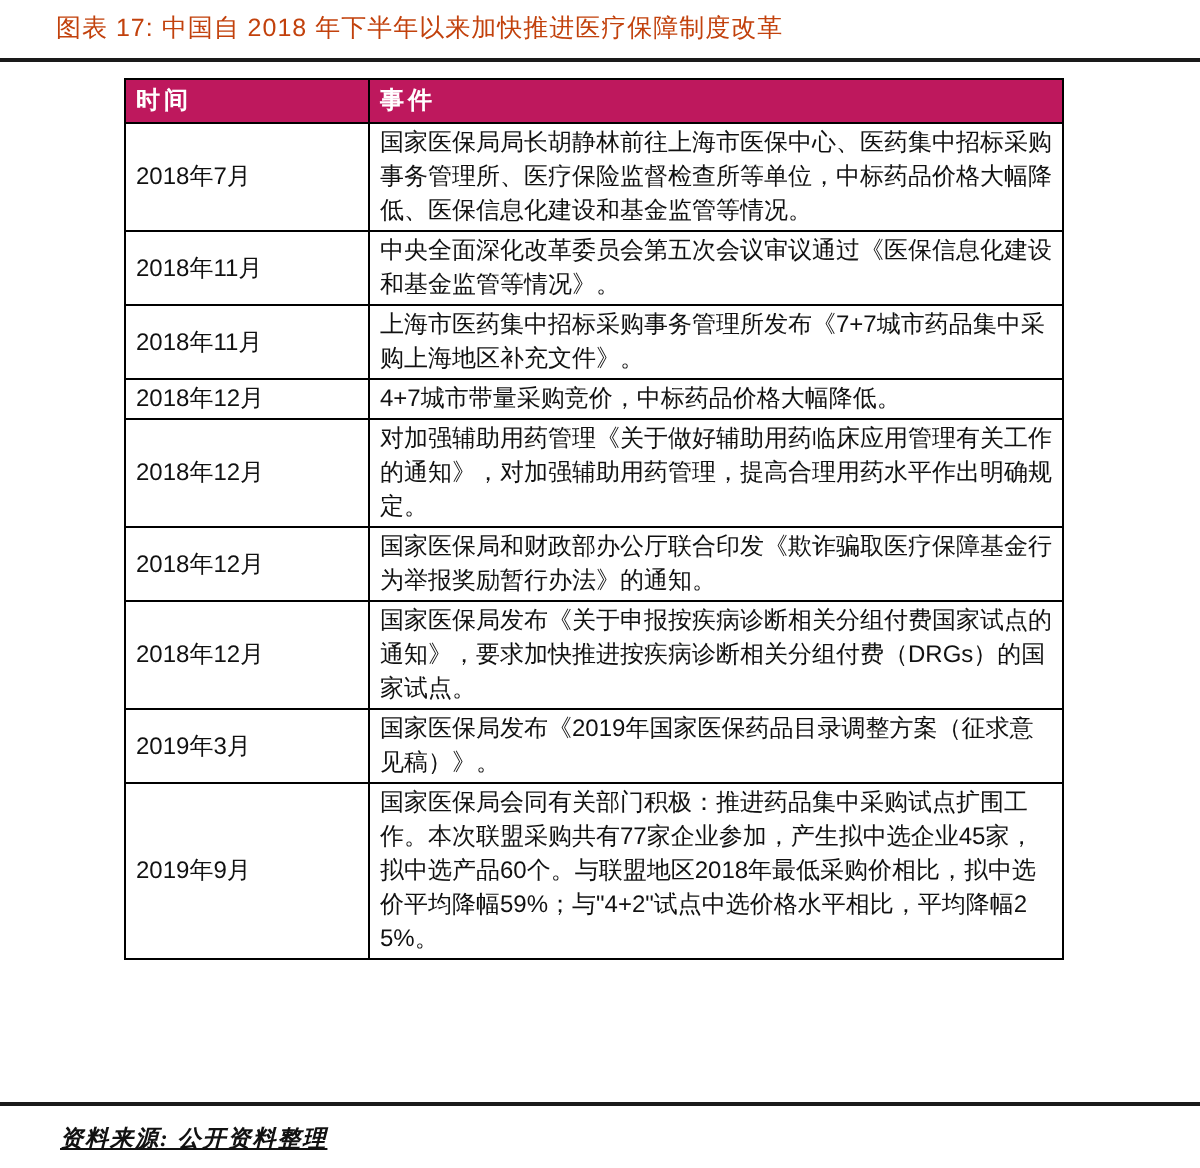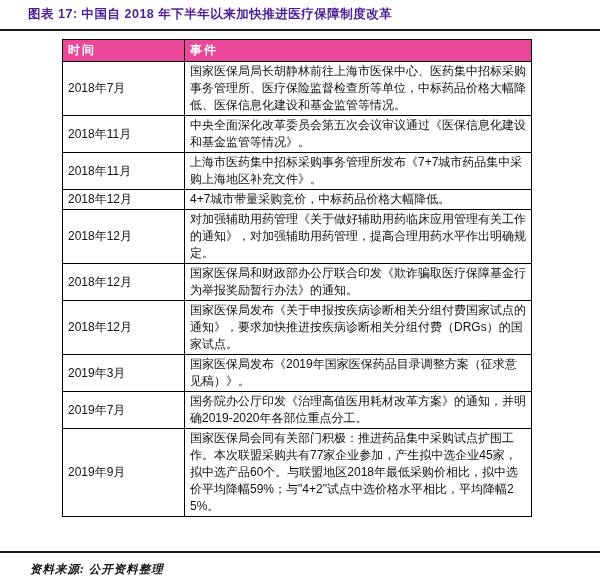--- a/index.html
+++ b/index.html
@@ -9,22 +9,22 @@
     font-family: "Liberation Sans", "DejaVu Sans", sans-serif;
   }
   .page {
     position: relative;
     width: 600px;
     height: 584px;
     background: #ffffff;
     overflow: hidden;
   }
   .figure-title {
-    color: #4c1d95;
-    font-weight: bold;
+    color: #c2410c;
+    font-weight: normal;
     font-size: 12.5px;
     padding: 6px 0 0 28px;
     letter-spacing: 0.5px;
   }
   .title-rule {
     border: none;
     border-top: 2px solid #1a1a1a;
     margin: 6px 0 0 0;
     width: 100%;
   }
@@ -41,21 +41,21 @@
   }
   table.events th, table.events td {
     border: 1px solid #000000;
     padding: 1px 5px;
     line-height: 17px;
     text-align: left;
     vertical-align: middle;
     word-break: break-all;
   }
   table.events thead th {
-    background: #ec4899;
+    background: #be185d;
     color: #ffffff;
     font-weight: bold;
     height: 19px;
     letter-spacing: 2px;
   }
   col.time-col  { width: 122px; }
   col.event-col { width: 347px; }
   td.time-cell  { white-space: nowrap; }
   .bottom-rule {
     position: absolute;
@@ -69,20 +69,21 @@
   .source-note {
     position: absolute;
     left: 30px;
     top: 562px;
     font-style: italic;
     font-size: 11.5px;
     color: #111111;
     font-family: "Liberation Serif", "DejaVu Serif", serif;
     font-weight: bold;
     letter-spacing: 1px;
+    text-decoration: underline;
   }
 </style>
 </head>
 <body>
 
 <div class="page">
 
   <div class="figure-title">图表 17: 中国自 2018 年下半年以来加快推进医疗保障制度改革</div>
 
   <hr class="title-rule">
@@ -135,24 +136,20 @@
   <tr>
     <td class="time-cell">2018年12月</td>
     <td class="event-cell">国家医保局发布《关于申报按疾病诊断相关分组付费国家试点的通知》，要求加快推进按疾病诊断相关分组付费（DRGs）的国家试点。</td>
   </tr>
 
   <tr>
     <td class="time-cell">2019年3月</td>
     <td class="event-cell">国家医保局发布《2019年国家医保药品目录调整方案（征求意见稿）》。</td>
   </tr>
 
-  <tr>
-    <td class="time-cell">2019年7月</td>
-    <td class="event-cell">国务院办公厅印发《治理高值医用耗材改革方案》的通知，并明确2019-2020年各部位重点分工。</td>
-  </tr>
 
   <tr>
     <td class="time-cell">2019年9月</td>
     <td class="event-cell">国家医保局会同有关部门积极：推进药品集中采购试点扩围工作。本次联盟采购共有77家企业参加，产生拟中选企业45家，拟中选产品60个。与联盟地区2018年最低采购价相比，拟中选价平均降幅59%；与"4+2"试点中选价格水平相比，平均降幅25%。</td>
   </tr>
 </tbody>
     </table>
   </div>
 
   <hr class="bottom-rule">

